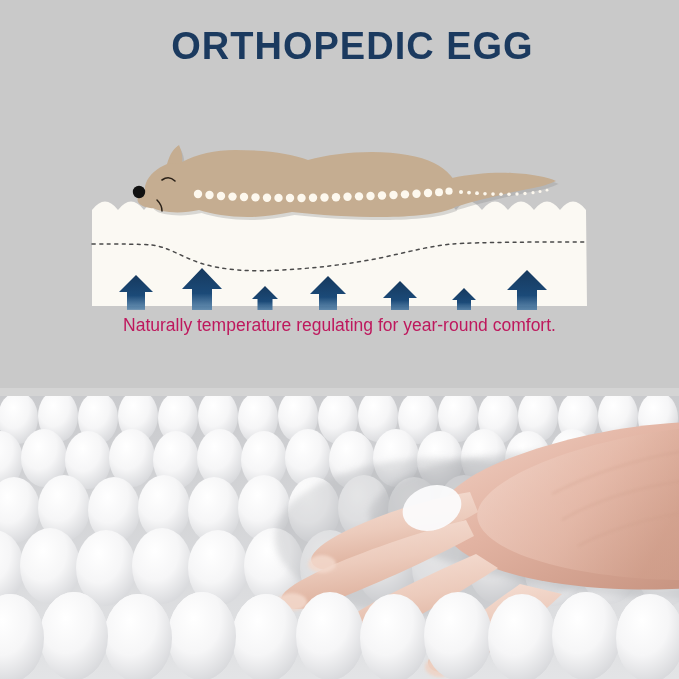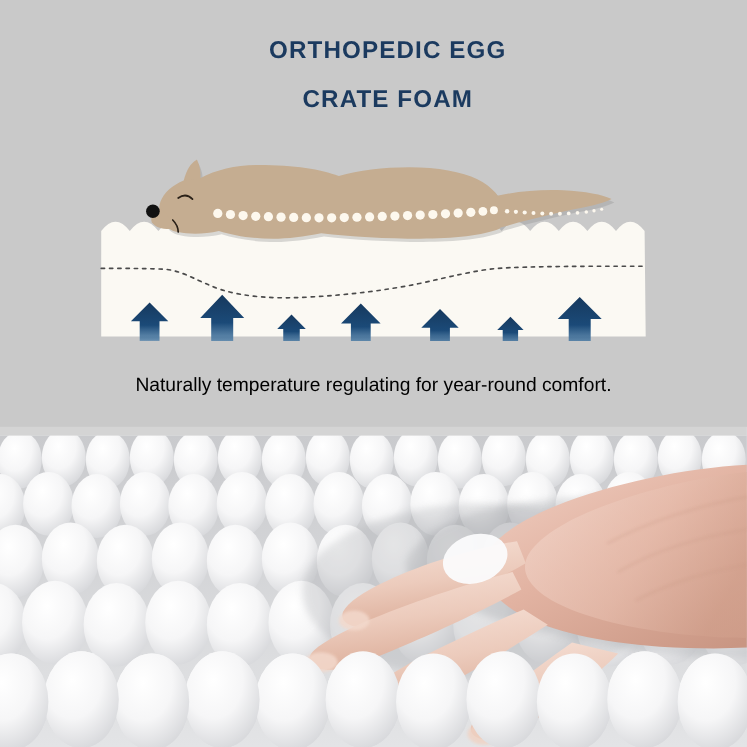--- a/index.html
+++ b/index.html
@@ -13,61 +13,59 @@
   
   #top-panel{
     position:absolute; left:0; top:0; width:679px; height:388px;
     background:#c9c9c9;
   }
 
   #headline{
     position:absolute; left:0; top:24px; width:679px;
     text-align:center;
     color:#1b3a5f;
-    font-size:22px;
+    font-size:38px;
     font-weight:bold;
     letter-spacing:1.0px;
     line-height:44px;
     padding-left:26px;
   }
   #headline .ln{ display:block; }
 
   
   #illustration{
     position:absolute; left:0; top:118px; width:679px; height:192px;
   }
   #illustration svg{ display:block; width:679px; height:192px; }
 
   
   #captions{
     position:absolute; left:0; top:312px; width:679px;
     text-align:center;
-    color:#000000;
+    color:#be185d;
     font-size:17.5px;
     line-height:27px;
-    margin-top:24px;
   }
   #captions .cap{ display:block; }
 
   
   #photo{
     position:absolute; left:0; top:388px; width:679px; height:291px;
     overflow:hidden;
     background:#d7d7d7;
   }
   #photo svg{ display:block; width:679px; height:291px; }
 </style>
 </head>
 <body>
 
 <div id="top-panel">
 
   <div id="headline">
     <span class="ln">ORTHOPEDIC EGG</span>
-    <span class="ln">CRATE FOAM</span>
   </div>
 
   <div id="illustration">
     <svg viewBox="0 0 679 192" xmlns="http://www.w3.org/2000/svg">
       <defs>
         <linearGradient id="arrowGrad" x1="0" y1="0" x2="0" y2="1">
           <stop offset="0%" stop-color="#16395e" stop-opacity="1"></stop>
           <stop offset="48%" stop-color="#1b4a78" stop-opacity="1"></stop>
           <stop offset="78%" stop-color="#4d7da6" stop-opacity="0.85"></stop>
           <stop offset="100%" stop-color="#b9c8d6" stop-opacity="0.25"></stop>

